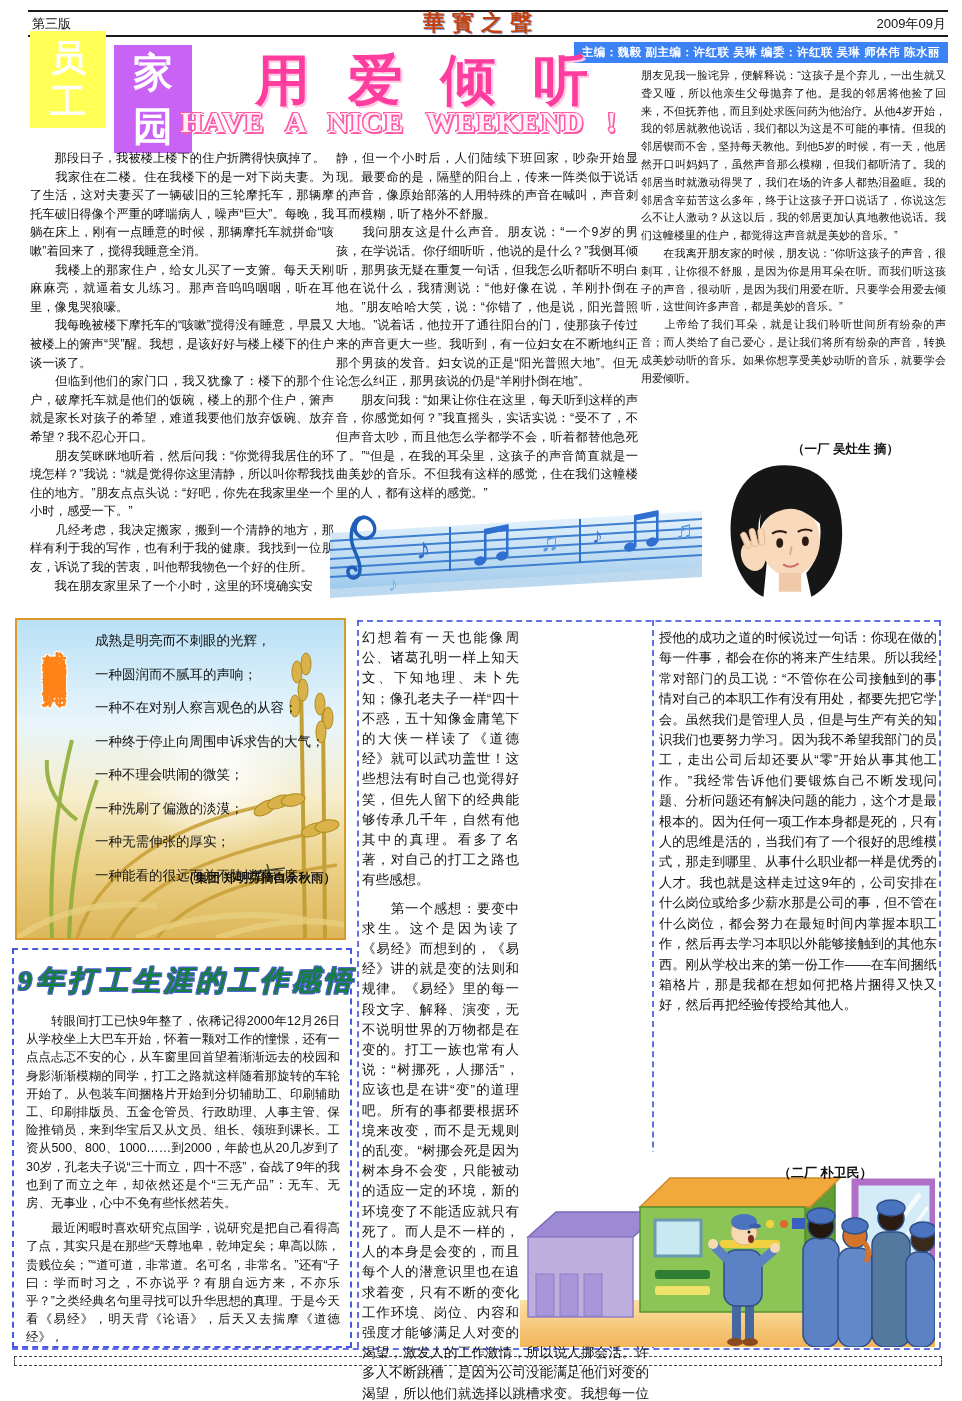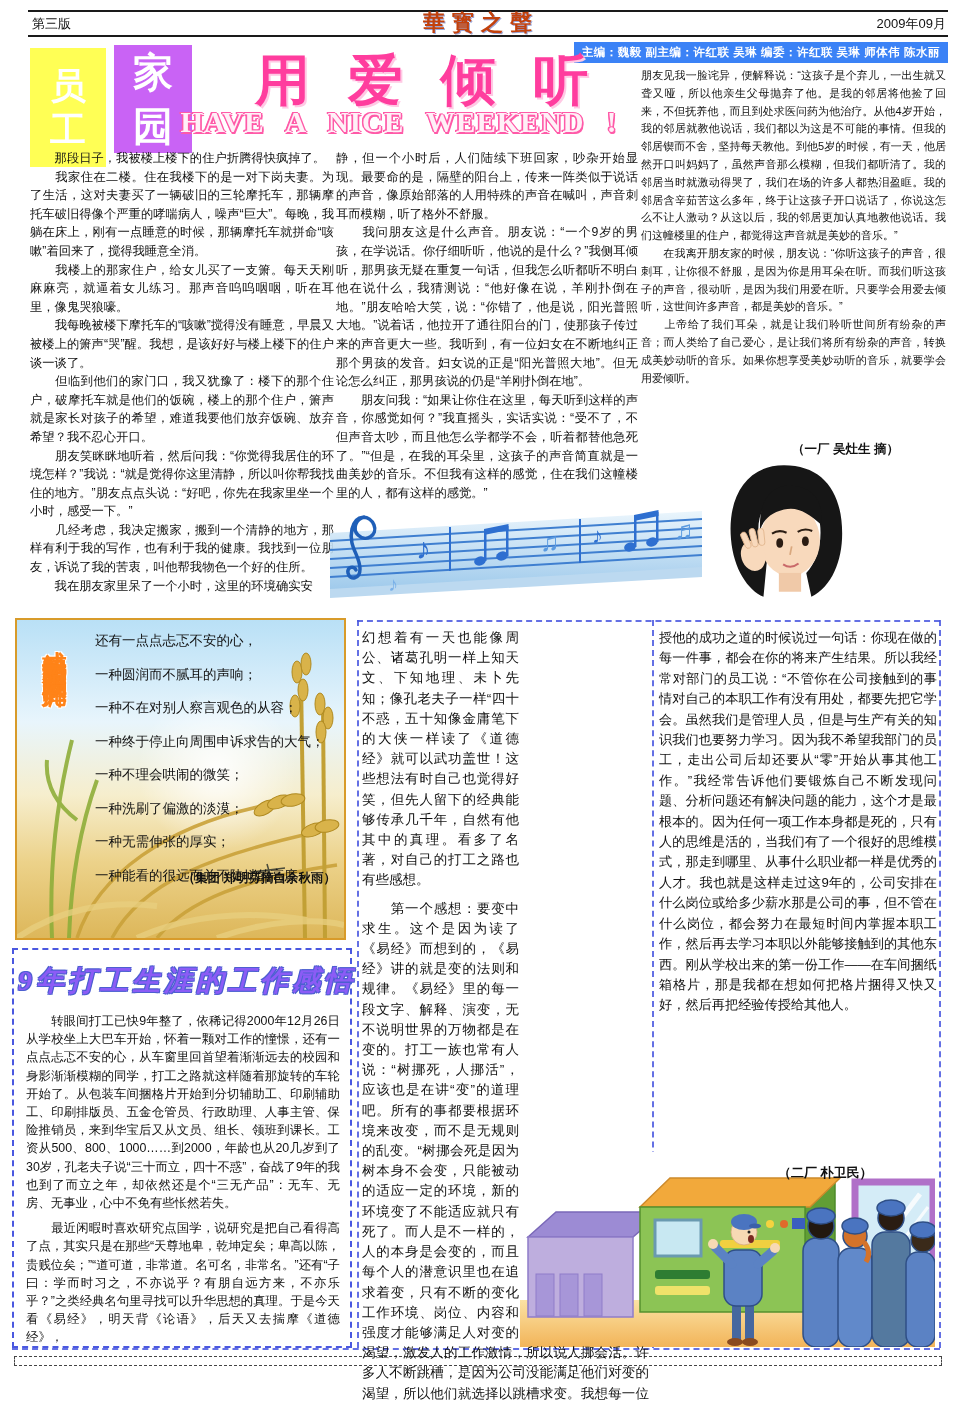--- a/index.html
+++ b/index.html
@@ -17,21 +17,21 @@
     font-family:"Liberation Serif","DejaVu Serif",serif; font-weight:bold;
     font-size:22px; letter-spacing:7px; color:#c2410c; text-shadow:1px 1px 0 #9aa6d8; }
   .date { position:absolute; right:16px; top:15px; font-size:13px; }
   .editor-bar { position:absolute; right:14px; top:42px; background:#3b82f6; color:#fff;
     font-size:11.5px; font-weight:bold; padding:3px 8px; letter-spacing:0.5px; }
 
   
   .badge { position:absolute; display:flex; align-items:center; justify-content:center; }
   .badge span { display:block; width:44px; margin:0 auto; word-break:break-all;
     color:#fff; font-weight:bold; text-align:center; }
-  .badge-yellow { left:30px; top:48px; width:76px; height:119px; background:#ffff55; }
+  .badge-yellow { left:30px; top:31px; width:76px; height:97px; background:#ffff55; }
   .badge-yellow span { font-size:36px; line-height:44px; }
   .badge-purple { left:114px; top:45px; width:78px; height:108px; background:#c963f5; }
   .badge-purple span { font-size:40px; line-height:54px; width:48px; }
 
   
   .main-title { position:absolute; left:205px; top:44px; width:445px; margin:0;
     text-align:center; white-space:nowrap; font-family:"Liberation Serif",serif;
     font-size:55px; font-weight:bold; color:#ff3d9e; letter-spacing:12px;
     text-shadow:2px 2px 0 #ffc9e4; }
   .subtitle { position:absolute; left:158px; top:106px; width:482px; text-align:center;
@@ -67,21 +67,21 @@
   .hsep { position:absolute; height:0; border-top:2px dashed #4a58e0; opacity:.85; z-index:0; }
   .hsep-top { left:357px; top:620px; width:583px; }
   .hsep-bottom { left:12px; top:1348px; width:928px; }
   .bottom-dashes { position:absolute; left:14px; top:1356px; width:926px; height:8px;
     border:1px dashed #444; }
 
   .work-box { position:absolute; left:12px; top:948px; width:340px; height:400px;
     border:2px dashed #4a58e0; box-sizing:border-box; z-index:1; background:#fff; }
   .work-title { margin:12px 4px 0 4px; text-align:center; white-space:nowrap;
     font-family:"Liberation Serif",serif; font-style:italic; font-weight:bold;
-    font-size:28px; letter-spacing:4px; color:#8b5cf6;
+    font-size:28px; letter-spacing:4px; color:#15803d;
     text-shadow:1px 1px 0 #4d5fd0,-1px -1px 0 #4d5fd0,1px -1px 0 #4d5fd0,-1px 1px 0 #4d5fd0; }
   .work-body { margin:12px 10px 0 12px; text-align:justify; font-size:12.4px; line-height:18.2px; }
   .work-body p { margin:0 0 7px 0; }
 
   .col-a2-2 { left:362px; top:628px; width:287px; font-size:13.5px; line-height:20.2px; z-index:2; }
   .col-a2-3 { left:659px; top:628px; width:278px; font-size:13.2px; line-height:20.4px; z-index:2; }
   .col-a2-2 p, .col-a2-3 p { margin:0 0 8px 0; }
   .float-spacer { float:right; width:130px; height:114px; margin-top:598px; }
   .byline-2 { left:778px; top:1164px; font-size:13px; }
 
@@ -232,21 +232,21 @@
         <path d="M120,318 C170,295 230,290 290,300"></path>
         <path d="M200,318 C250,300 300,298 327,305"></path>
       </g>
       <g stroke="#4a4a3a" stroke-width="1.5" fill="none">
         <path d="M236,252 L268,248"></path>
           <path d="M250,244 L254,258"></path>
       </g>
     </svg>
     <div class="vertical-title">成熟是明亮而不刺眼的光辉</div>
     <div class="maturity-lines">
-        <p>还有一点点忐忑不安的心，</p>
+        <p>成熟是明亮而不刺眼的光辉，</p>
         <p>一种圆润而不腻耳的声响；</p>
         <p>一种不在对别人察言观色的从容；</p>
         <p>一种终于停止向周围申诉求告的大气；</p>
         <p>一种不理会哄闹的微笑；</p>
         <p>一种洗刷了偏激的淡漠；</p>
         <p>一种无需伸张的厚实；</p>
         <p>一种能看的很远而并不陡峭的高度。</p>
       </div>
     <div class="maturity-byline">（集团 郑明芬摘自余秋雨）</div>
   </div>

